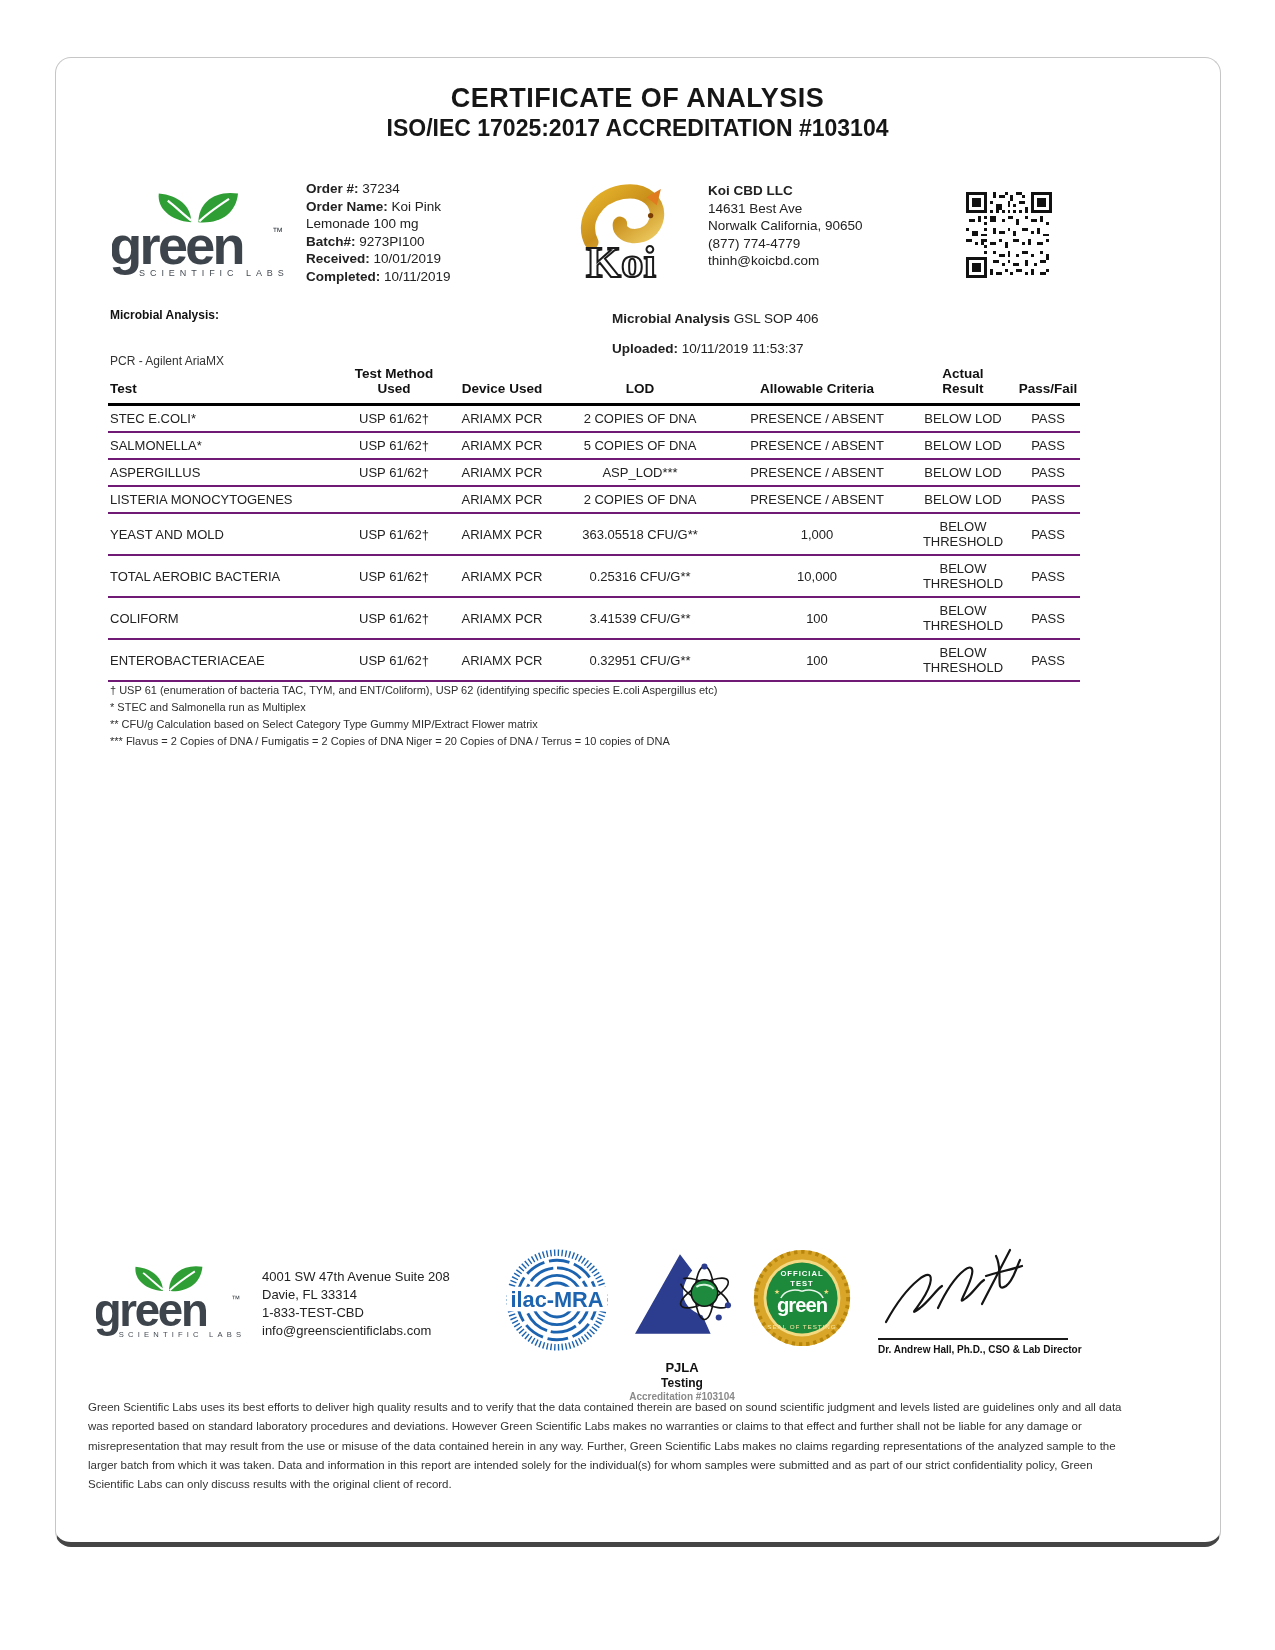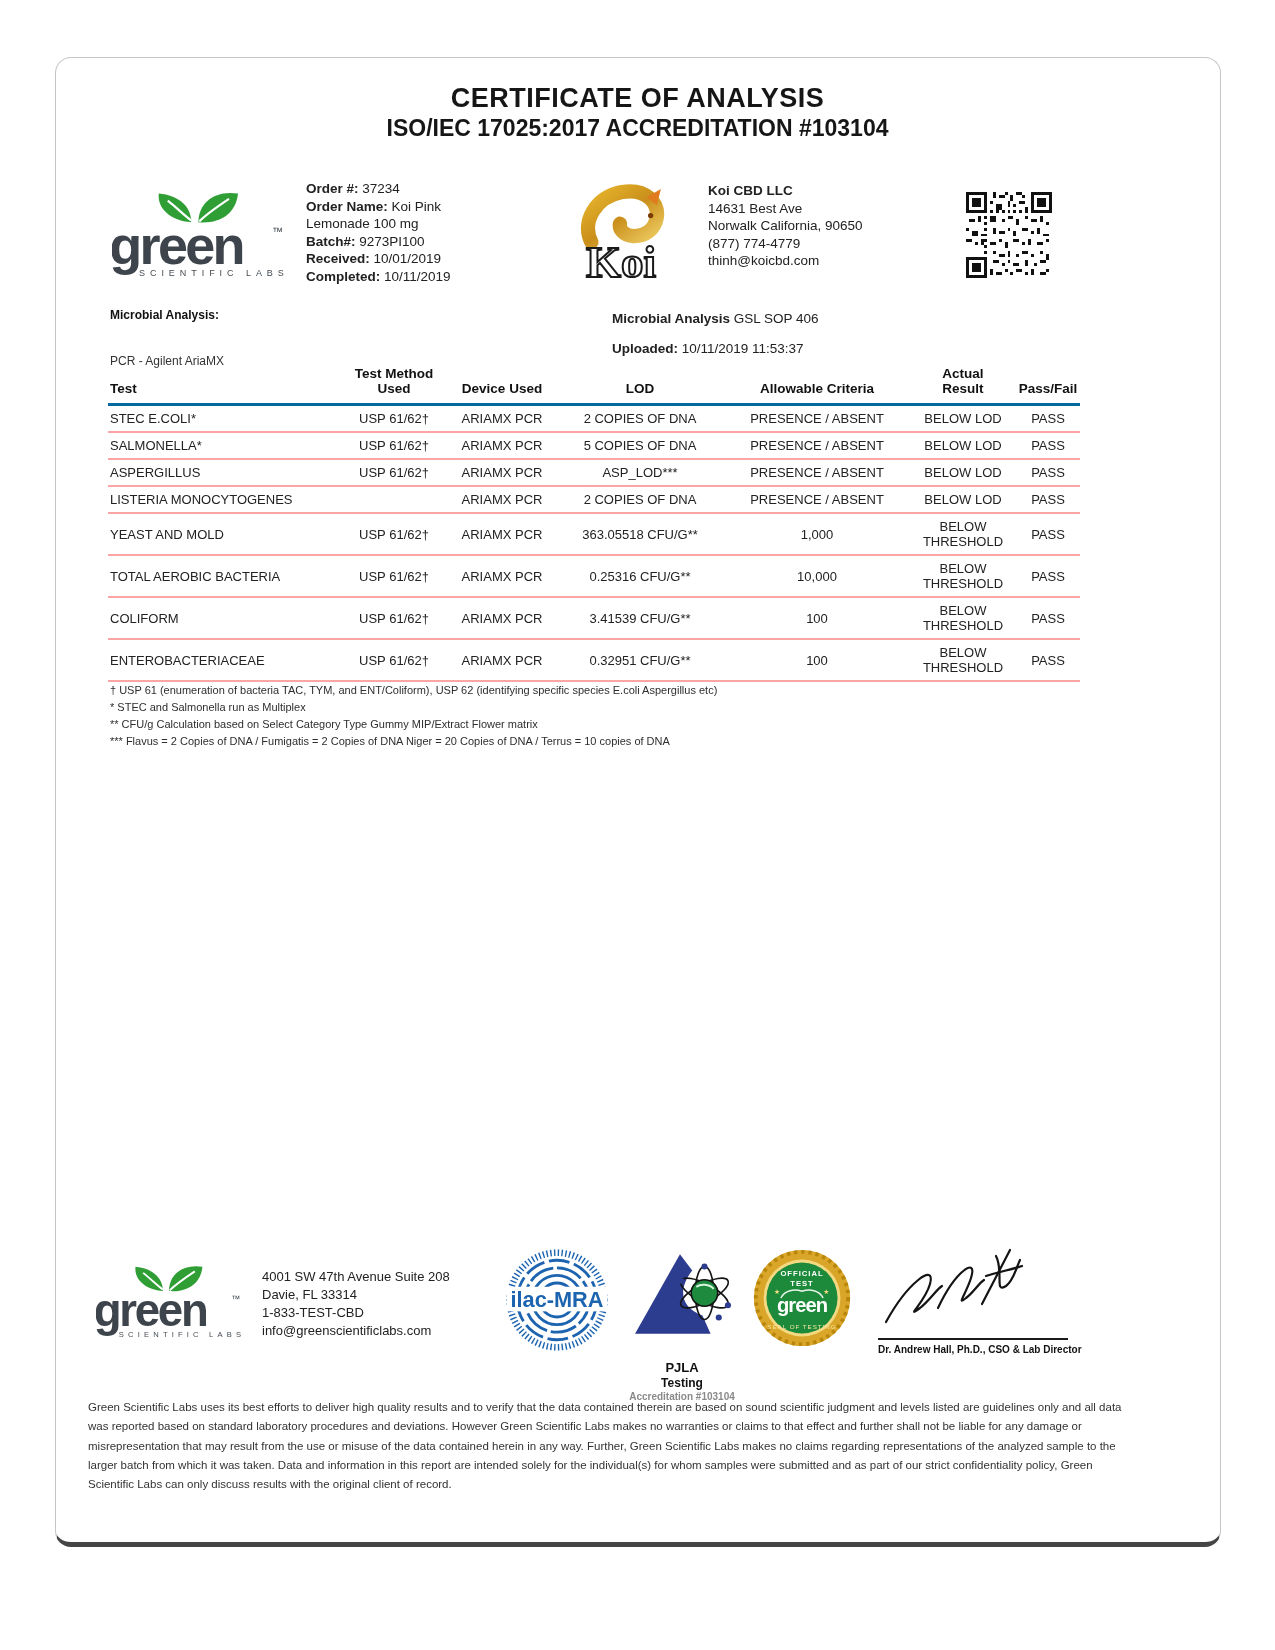--- a/index.html
+++ b/index.html
@@ -12,23 +12,23 @@
   .title-sub{font-size:23px;font-weight:700;color:#161616;margin-top:3px;}
   .abs{position:absolute;}
   .info{font-size:13.5px;line-height:1.3;color:#222;}
   .info .lbl{font-weight:700;}
   .sec-heading{font-size:12px;font-weight:700;color:#111;}
   .sop{font-size:13.5px;color:#222;}
   .sop b{font-weight:700;}
   .pcr-note{font-size:12px;color:#333;}
   table.results{border-collapse:collapse;width:972px;font-size:13px;color:#222;table-layout:fixed;}
   table.results th{font-size:13.5px;font-weight:700;color:#111;text-align:center;
-        vertical-align:bottom;padding:2px 2px 7px;border-bottom:3px solid #0369a1;}
+        vertical-align:bottom;padding:2px 2px 7px;border-bottom:3px solid #000000;}
   table.results th:first-child{text-align:left;}
-  table.results td{border-bottom:2px solid #fca5a5;padding:5px 2px;text-align:center;vertical-align:middle;}
+  table.results td{border-bottom:2px solid #701a75;padding:5px 2px;text-align:center;vertical-align:middle;}
   table.results td:first-child{text-align:left;}
   .hwrap90{display:inline-block;max-width:92px;}
   .hwrap60{display:inline-block;max-width:58px;}
   .footnotes{font-size:11px;line-height:1.55;color:#2e2e2e;}
   .footnotes div{margin:0;}
   .addr{font-size:13px;line-height:1.38;color:#222;}
   .seal-caption{text-align:center;line-height:1.25;margin-top:16px;}
   .seal-caption .l1{font-size:13px;font-weight:700;color:#111;}
   .seal-caption .l2{font-size:12px;font-weight:700;color:#111;}
   .seal-caption .l3{font-size:10px;color:#8a8a8a;font-weight:bold;}

